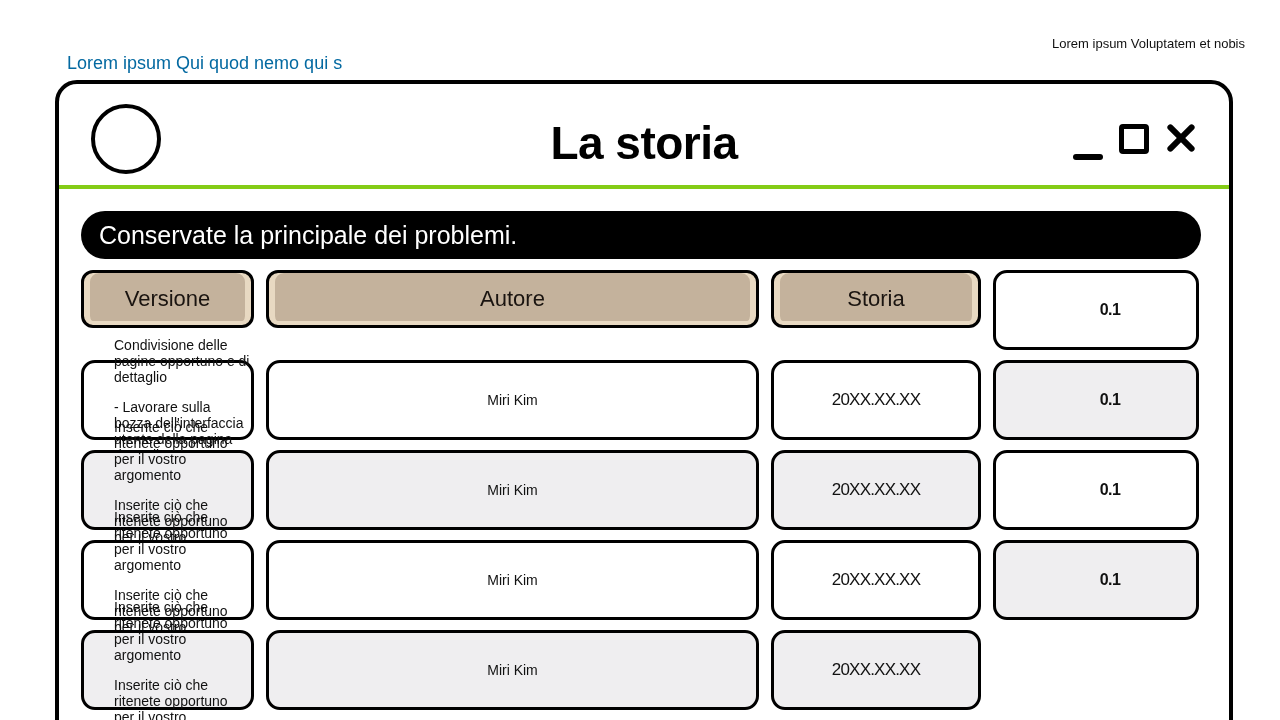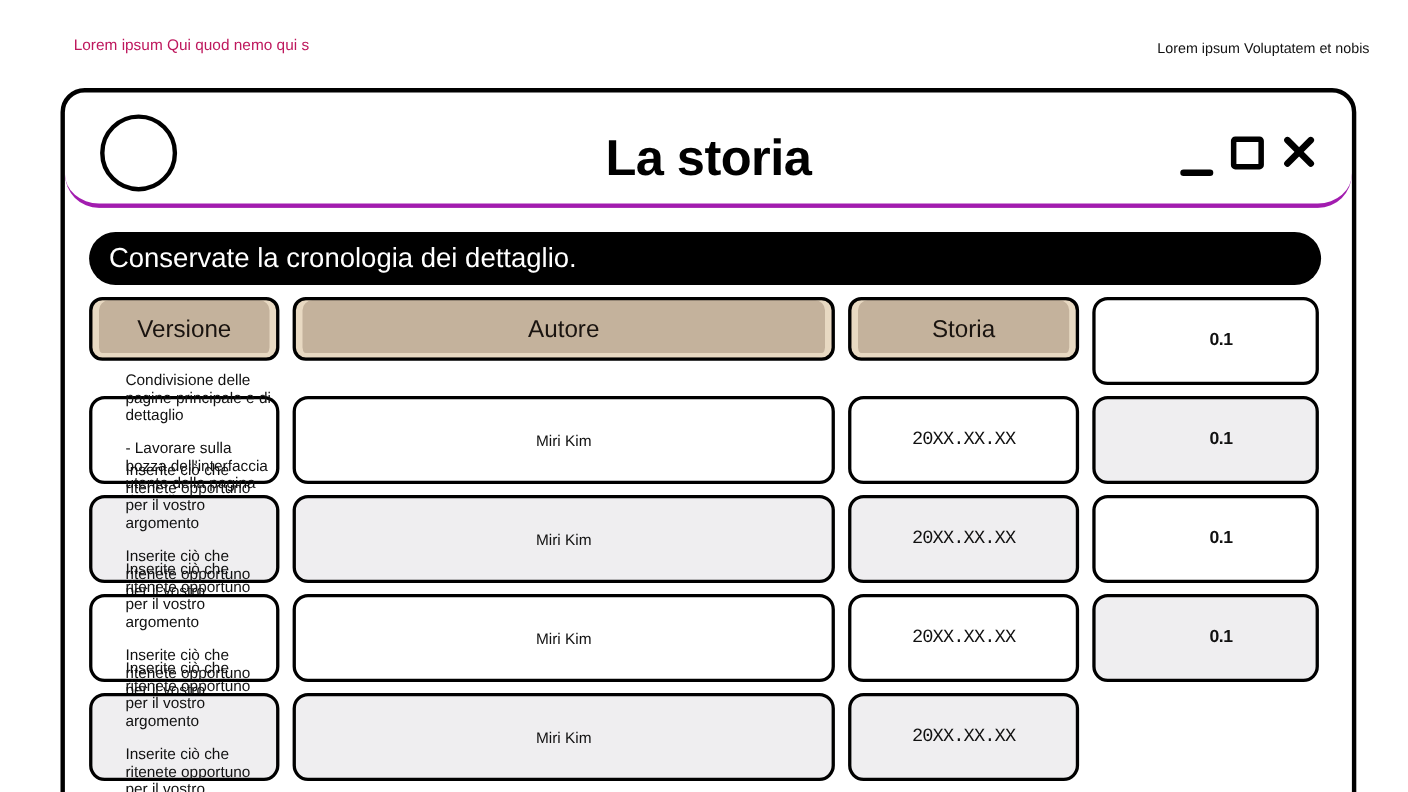--- a/index.html
+++ b/index.html
@@ -1,27 +1,27 @@
 <!DOCTYPE html>
 <html><head>
   <meta charset="utf-8">
   <style>
     * { box-sizing: border-box; margin: 0; padding: 0; }
     html, body { width: 1280px; height: 720px; overflow: hidden; background: #ffffff; }
     body { font-family: "Liberation Sans", sans-serif; color: #111; position: relative; }
 
-    .top-left { position: absolute; left: 67px; top: 32px; font-size: 14px; color: #be185d; }
+    .top-left { position: absolute; left: 67px; top: 53px; font-size: 18px; color: #0369a1; }
     .top-right { position: absolute; right: 35px; top: 36px; font-size: 13px; color: #111; }
 
     .window {
       position: absolute; left: 55px; top: 80px; width: 1178px; height: 680px;
       border: 4px solid #000; border-radius: 22px; background: #fff;
     }
     .titlebar {
-      height: 105px; border-bottom: 4px solid #a21caf; position: relative; border-radius: 31px;
+      height: 105px; border-bottom: 4px solid #84cc16; position: relative;
     }
     .circle-btn {
       position: absolute; left: 32px; top: 20px; width: 70px; height: 70px;
       border: 4px solid #000; border-radius: 50%;
     }
     .title {
       position: absolute; left: 0; right: 0; top: 32px; text-align: center;
       font-size: 46px; font-weight: bold; letter-spacing: -0.5px; color: #000;
     }
     .win-controls { position: absolute; right: 32px; top: 38px; display: flex; align-items: flex-end; gap: 16px; }
@@ -52,49 +52,49 @@
       display: flex; align-items: center; justify-content: center;
       font-size: 22px; color: #1a1410; text-align: center;
     }
     .cell {
       height: 80px; border: 3px solid #000; border-radius: 14px; background: #fff;
       display: flex; align-items: center; justify-content: center; font-size: 14px;
     }
     .row-alt .cell, .cell.alt { background: #efeef0; }
     .cell.version { font-weight: bold; font-size: 16px; letter-spacing: -0.5px; padding-left: 28px; }
     .cell.story { flex-direction: column; align-items: flex-start; justify-content: center; padding-left: 30px; gap: 14px; font-size: 14px; }
-    .cell.date { font-size: 17px; letter-spacing: -0.8px; font-family: Liberation Mono, monospace; }
+    .cell.date { font-size: 17px; letter-spacing: -0.8px; }
   </style>
 </head>
 <body>
 
 <div class="top-left">Lorem ipsum Qui quod nemo qui s</div>
 <div class="top-right">Lorem ipsum Voluptatem et nobis</div>
 
 <div class="window">
   <div class="titlebar">
     <div class="circle-btn"></div>
     <div class="title">La storia</div>
     <div class="win-controls">
       <div class="ctrl-min"></div>
       <div class="ctrl-max"></div>
       <div class="ctrl-close"></div>
     </div>
   </div>
 
-  <div class="banner">Conservate la cronologia dei dettaglio.</div>
+  <div class="banner">Conservate la principale dei problemi.</div>
 
   <div class="grid">
     <div class="hcell">Versione</div>
     <div class="hcell">Autore</div>
     <div class="hcell">Storia</div>
 
     <div class="cell version">0.1</div>
     <div class="cell story">
-      <span>Condivisione delle pagine principale e di dettaglio</span>
+      <span>Condivisione delle pagine opportuno e di dettaglio</span>
       <span>- Lavorare sulla bozza dell'interfaccia utente della pagina dettaglio</span>
     </div>
     <div class="cell">Miri Kim</div>
     <div class="cell date">20XX.XX.XX</div>
 
     <div class="cell version alt">0.1</div>
     <div class="cell story alt">
       <span>Inserite ciò che ritenete opportuno per il vostro argomento</span>
       <span>Inserite ciò che ritenete opportuno per il vostro argomento</span>
     </div>

